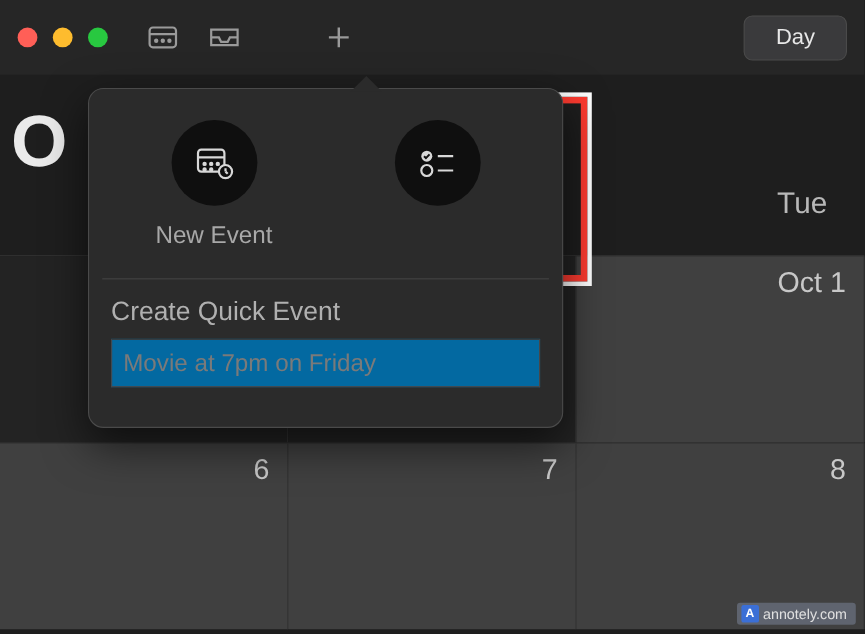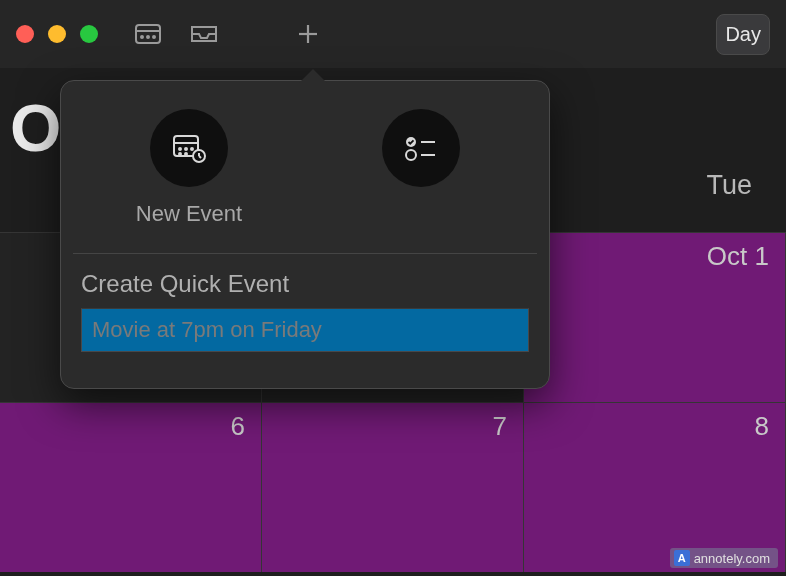--- a/index.html
+++ b/index.html
@@ -35,42 +35,42 @@
     margin-right: 20px;
     border-radius: 6px;
   }
   .tool-btn svg { stroke: #9a9a9a; }
 
   .day-btn {
     margin-left: auto;
     background: #3a3a3c;
     border: 1px solid #4a4a4a;
     border-radius: 8px;
-    padding: 8px 8px;
+    padding: 8px 28px;
     color: #e8e8e8;
     font-size: 20px;
   }
 
   
   .month-letter {
     position: absolute;
     top: 95px;
     left: 10px;
     color: #eaeaea;
     font-weight: 700;
     font-size: 66px;
     line-height: 1;
   }
 
   
   .popover {
     position: absolute;
     top: 80px;
-    left: 60px;
-    width: 490px;
+    left: 80px;
+    width: 432px;
     background: #2b2b2b;
     border: 1px solid #4a4a4a;
     border-radius: 14px;
     box-shadow: 0 15px 40px rgba(0,0,0,0.6);
     padding: 20px 12px 20px 12px;
     z-index: 10;
   }
   .popover::before {
     content: "";
     position: absolute;
@@ -155,21 +155,21 @@
   .grid-row {
     display: flex;
     height: 170px;
     border-top: 1px solid #353535;
   }
   .cell {
     flex: 1;
     border-right: 1px solid #353535;
     position: relative;
     padding: 8px 14px;
-    background: #701a75;
+    background: #404040;
   }
   .cell.shade { background: #232323; }
   .cell .date {
     position: absolute;
     top: 8px;
     right: 16px;
     font-size: 26px;
     color: #c8c8c8;
   }
   .cell .date.muted { color: #5a5a5a; }

